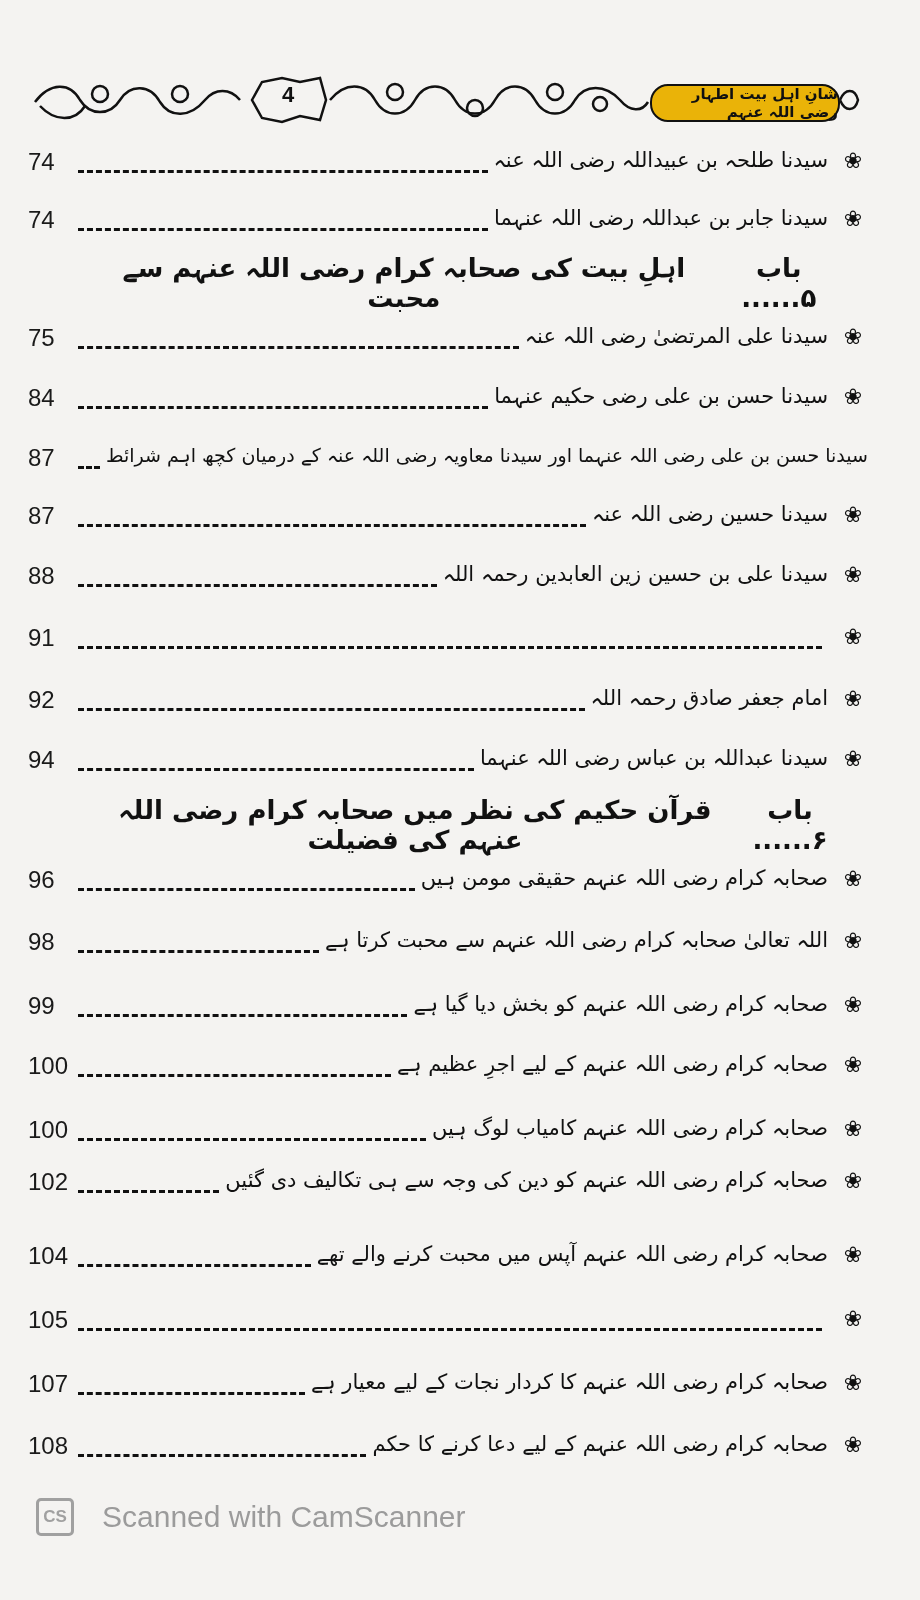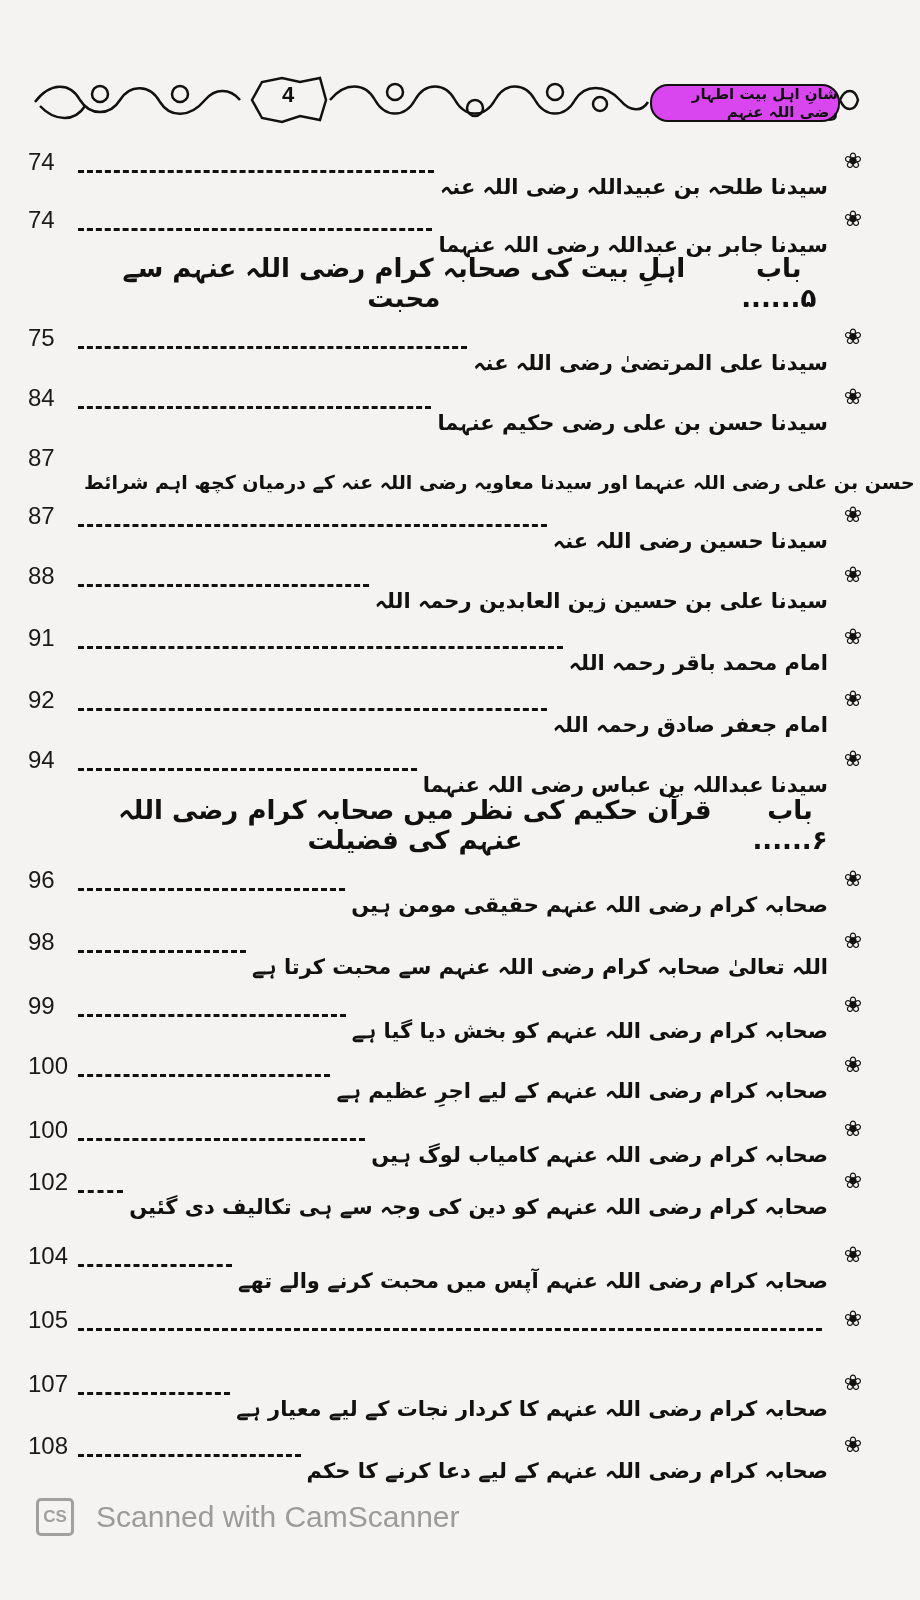--- a/index.html
+++ b/index.html
@@ -18,53 +18,53 @@
     }
     .header svg { position: absolute; left: 0; top: 0; }
     .page-num {
       position: absolute; left: 218px; top: 10px; width: 80px; text-align: center;
       font-family: "Liberation Sans", sans-serif; font-weight: bold; font-size: 22px;
     }
     .book-title {
       position: absolute; left: 620px; top: 12px; width: 186px; height: 34px;
       border: 2px solid #111; border-radius: 18px;
       display: flex; align-items: center; justify-content: center;
-      direction: rtl; font-size: 15px; font-weight: bold; background: #d946ef;
+      direction: rtl; font-size: 15px; font-weight: bold; background: #eab308;
     }
 
     
     .entry {
       position: absolute; left: 28px; width: 840px; height: 40px;
       display: flex; 
     }
     .entry .num {
       font-family: "Liberation Sans", sans-serif; font-size: 24px; font-weight: 500;
       color: #1a1a1a; min-width: 44px; text-align: left;
     }
     .entry .dots {
       flex: 1; height: 0; border-bottom: 3px dashed #111; margin: 0 6px; align-self: center;
       margin-top: 6px;
     }
     .entry .text {
-      direction: rtl; font-size: 21px; font-weight: bold; white-space: nowrap; margin-top: 27px;
+      direction: rtl; font-size: 21px; font-weight: normal; white-space: nowrap;
     }
     .entry .bullet {
       width: 30px; text-align: center; font-size: 22px; margin-left: 10px;
     }
 
     .chapter {
       position: absolute; left: 100px; width: 740px; height: 50px;
       direction: rtl; text-align: center;
       font-size: 26px; font-weight: bold;
       display: flex; align-items: center; justify-content: center; gap: 10px;
     }
 
     .watermark {
       position: absolute; left: 36px; top: 1496px; height: 42px;
-      display: flex; align-items: center; gap: 22px;
+      display: flex; align-items: center; gap: 28px;
       color: #9b9b9b; font-family: "Liberation Sans", sans-serif; font-size: 30px;
     }
     .cs-logo {
       width: 38px; height: 38px; border: 3px solid #a0a0a0; border-radius: 5px;
       display: flex; align-items: center; justify-content: center;
       font-weight: bold; font-size: 17px; color: #a0a0a0; box-sizing: border-box;
       background: #f4f3f1;
     }
   </style>
 </head>
@@ -136,21 +136,20 @@
   </div>
   <div class="entry" style="top:562px">
     <span class="num">88</span>
     <span class="dots"></span>
     <span class="text">سیدنا علی بن حسین زین العابدین رحمہ اللہ</span>
     <span class="bullet">❀</span>
   </div>
   <div class="entry" style="top:624px">
     <span class="num">91</span>
     <span class="dots"></span>
-    <span class="text">امام محمد باقر رحمہ اللہ</span>
     <span class="bullet">❀</span>
   </div>
   <div class="entry" style="top:686px">
     <span class="num">92</span>
     <span class="dots"></span>
     <span class="text">امام جعفر صادق رحمہ اللہ</span>
     <span class="bullet">❀</span>
   </div>
   <div class="entry" style="top:746px">
     <span class="num">94</span>

